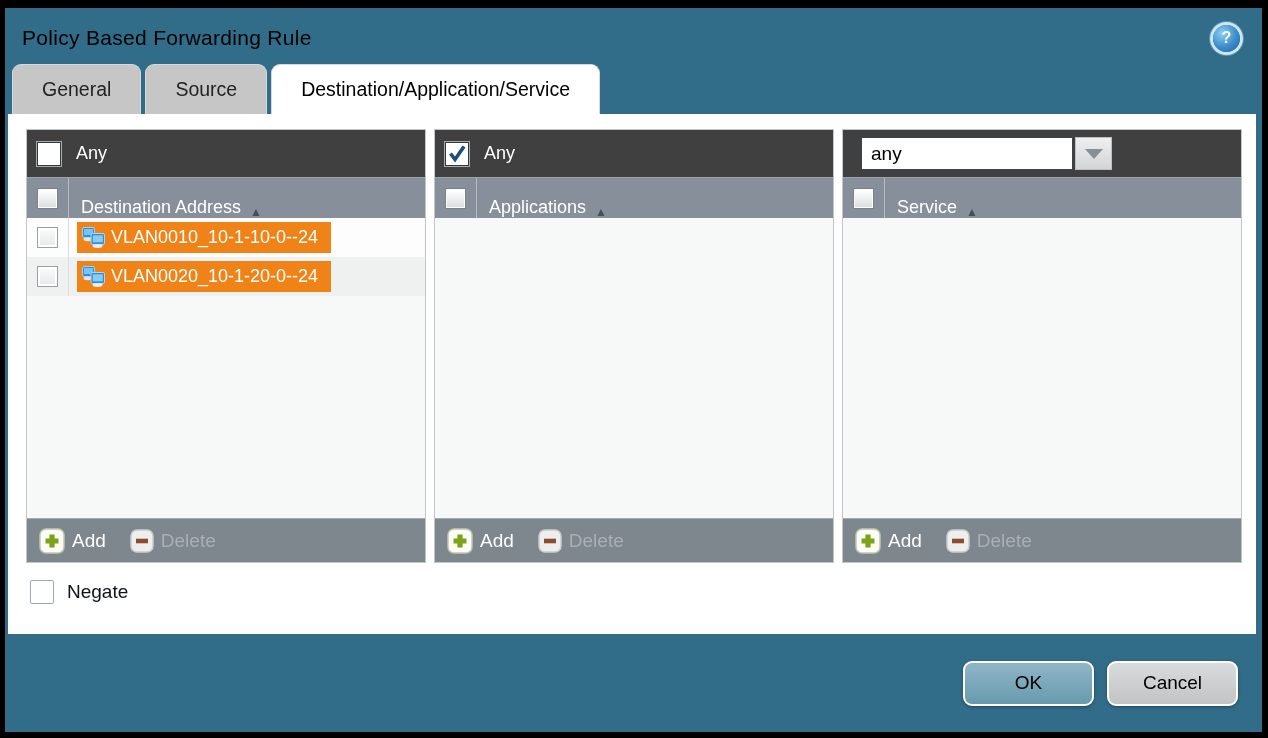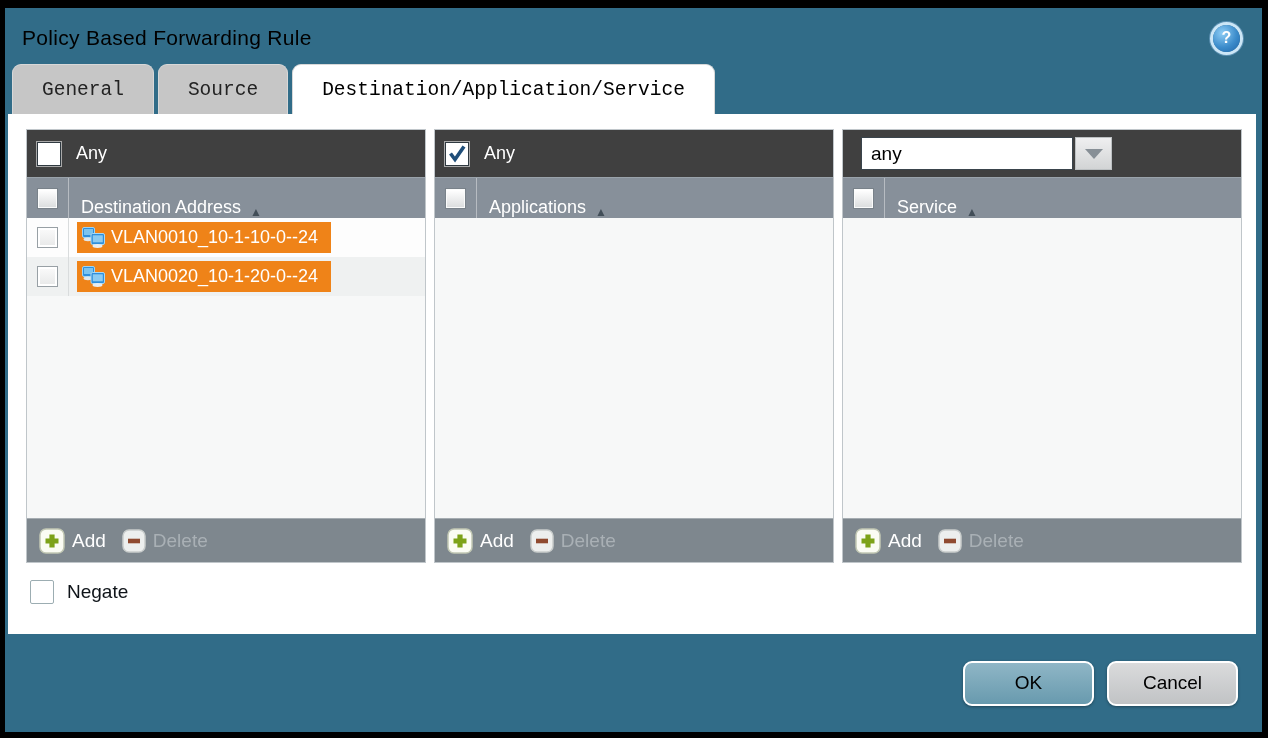--- a/index.html
+++ b/index.html
@@ -11,21 +11,21 @@
   .titlebar { height:56px; flex:none; display:flex; align-items:center; padding:4px 22px 0 17px; }
   .title { flex:1; color:#000000; font-size:21px; letter-spacing:.3px; }
   .help-icon { width:27px; height:27px; border-radius:50%; flex:none;
     background: radial-gradient(circle at 35% 30%, #8ecdf5 0%, #3c8ccb 55%, #1d64a8 100%);
     box-shadow: 0 0 0 3px rgba(214,238,252,.92), 0 0 0 4px rgba(110,160,195,.7);
     color:#fff; font-weight:bold; font-size:16px; display:flex; align-items:center; justify-content:center; cursor:pointer; }
 
   
   .tabbar { height:50px; flex:none; display:flex; gap:4px; padding-left:7px; }
   .tab { background:#c6c6c6; border:1px solid #d8d8d8; border-bottom:none; border-radius:9px 9px 0 0;
-    padding:0 29px; display:flex; align-items:center; font-size:19.5px; color:#232323; cursor:pointer; white-space:nowrap;font-family:Liberation Mono, monospace; }
+    padding:0 29px; display:flex; align-items:center; font-size:19.5px; color:#232323; cursor:pointer; white-space:nowrap; }
   .tab.active { background:#fff; color:#000; }
 
   
   .content { height:520px; flex:none; background:#fff; margin:0 6px 0 3px; padding:15px 14px 0 18px; display:flex; flex-direction:column; }
   .cols { display:flex; gap:8px; height:434px; flex:none; }
   .col { flex:1; display:flex; flex-direction:column; border:1px solid #c0c6ca; background:#f7f8f8; }
 
   .anybar { height:47px; flex:none; background:#404040; display:flex; align-items:center; padding-left:10px; gap:15px; }
   .any-label { color:#fff; font-size:18px; }
 
@@ -34,21 +34,21 @@
   .hlabel { display:flex; align-items:flex-end; gap:9px; padding-left:12px; color:#fff; font-size:18px; cursor:pointer; }
   .sort-icon { font-size:12px; color:#424e58; line-height:1; padding-top:2px; }
 
   .listbody { flex:1; background:#f7f8f8; overflow:hidden; }
   .lrow { height:39px; display:flex; align-items:stretch; background:#fdfdfd; cursor:pointer; }
   .lrow.alt { background:#eff1f1; }
   .rcb { width:42px; flex:none; display:flex; align-items:center; justify-content:center; border-right:1px solid #d9dcdd; }
   .chip { align-self:center; height:31px; margin-left:8px; background:#ef8318; color:#fff; font-size:18px;
     display:inline-flex; align-items:center; gap:5px; padding:0 13px 0 4px; cursor:pointer; white-space:nowrap; }
 
-  .colfoot { height:44px; flex:none; background:#7e878e; border-top:1px solid #a6adb2; display:flex; align-items:center; gap:16px; padding-left:12px; }
+  .colfoot { height:44px; flex:none; background:#7e878e; border-top:1px solid #a6adb2; display:flex; align-items:center; gap:24px; padding-left:12px; }
   .footbtn { display:inline-flex; align-items:center; gap:7px; color:#fff; font-size:19px; cursor:pointer; }
   .footbtn.disabled { color:#a9b0b5; cursor:default; }
 
   
   .cb { display:inline-flex; align-items:center; justify-content:center; cursor:pointer; flex:none; }
   .cb-dark { width:24px; height:24px; background:#fff; border:1px solid #2f3940; box-shadow:0 0 0 1px rgba(255,255,255,.55); }
   .cb-small { width:19px; height:19px; background:linear-gradient(#ffffff,#dcdedf); border:1px solid #fafbfb; box-shadow:0 0 0 1px #79828a; }
   .cb-row { width:21px; height:21px; background:linear-gradient(#fbfbfb,#e7e8e8); border:1px solid #98a0a5; box-shadow:inset 0 0 0 2px #fff; }
   .cb-negate { width:24px; height:24px; background:#fff; border:1px solid #9cadb2; border-radius:2px; }
 

